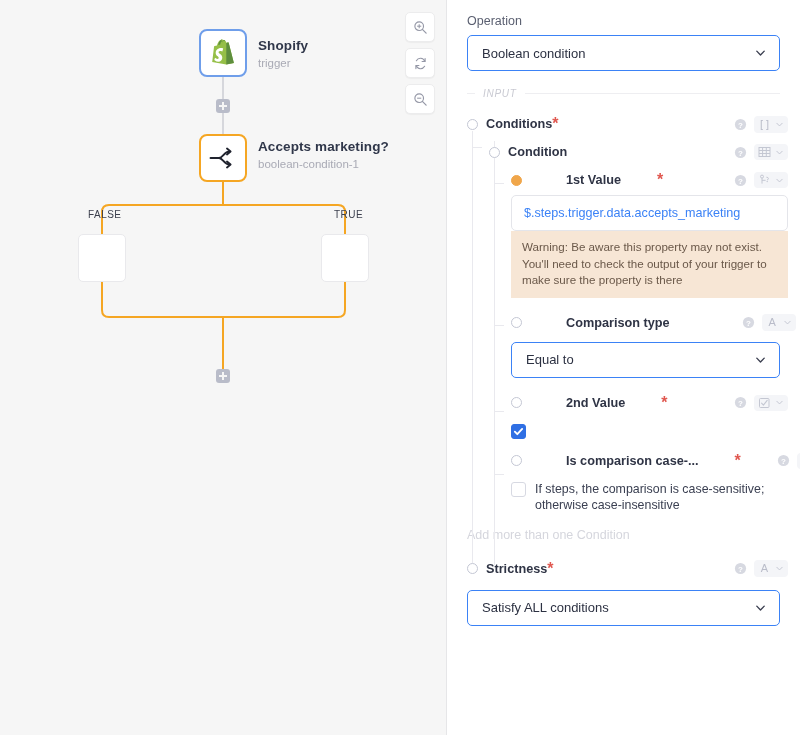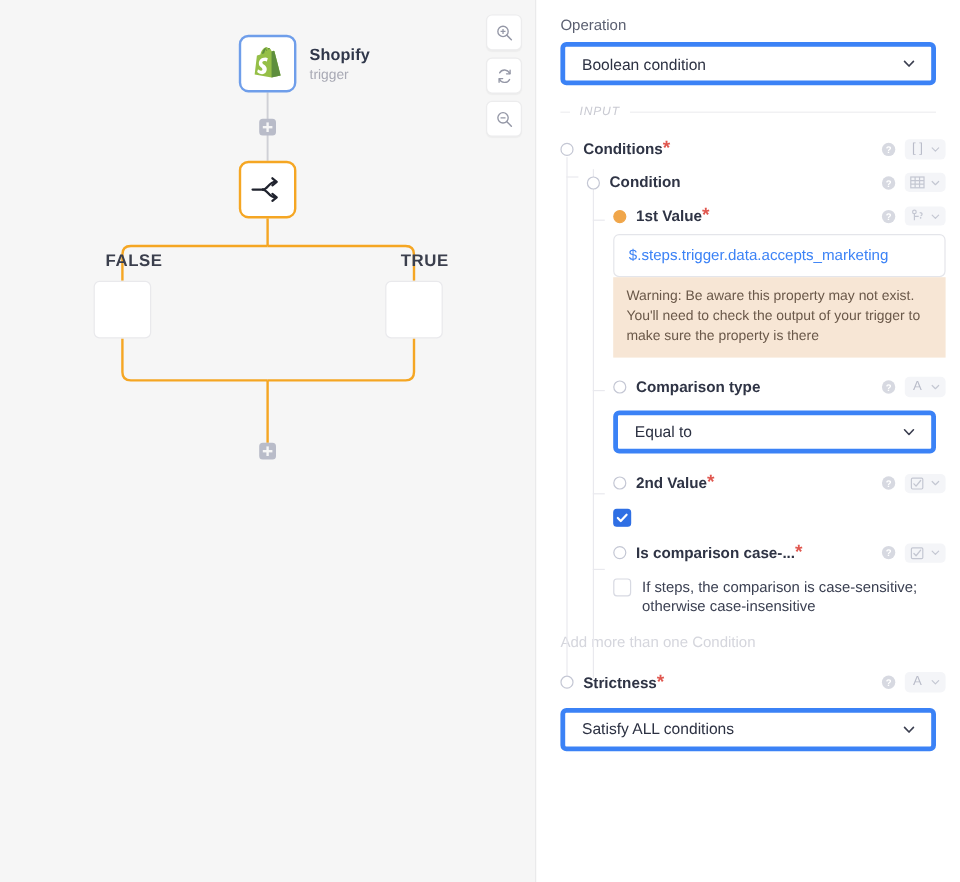--- a/index.html
+++ b/index.html
@@ -107,21 +107,21 @@
     background: #ffffff;
     border: 1px solid #e9e9ec;
     border-radius: 5px;
     z-index: 10;
   }
   .box-false { left: 78px; top: 234px; }
   .box-true  { left: 321px; top: 234px; }
 
   .branch-tag {
     position: absolute;
-    font-size: 14px; font-weight: bold; letter-spacing: .45px;
+    font-size: 10px; font-weight: normal; letter-spacing: .45px;
     color: #3b3f4d; z-index: 11;
   }
   .tag-false { left: 88px; top: 209px; }
   .tag-true  { left: 334px; top: 209px; }
 
   .edges { position: absolute; inset: 0; z-index: 2; }
 
   
   .panel {
     position: relative;
@@ -133,21 +133,21 @@
   }
 
   .field-label {
     font-size: 12.5px; color: #5a5f70;
     margin: 14px 0 7px 8px;
   }
 
   .select {
     position: relative;
     height: 36px;
-    border: 4px solid #3b82f6;
+    border: 1px solid #3b82f6;
     border-radius: 5px;
     background: #fff;
     display: flex; align-items: center;
     padding: 0 34px 0 14px;
     font-size: 13px; color: #2c3142;
     cursor: pointer;
     margin: 0 8px;
   }
   .select .chev {
     position: absolute; right: 12px; top: 50%;
@@ -213,21 +213,21 @@
   .type-chip .glyph {
     font-size: 11px; color: #b9bcc9; line-height: 13px;
     min-width: 13px; text-align: center;
     font-family: "Liberation Sans", sans-serif;
   }
   .type-chip svg { display: block; }
 
   
   .lvl1 { margin-left: 8px; }
   .lvl2 { margin-left: 30px; text-align: center; }
-  .lvl3 { margin-left: 52px; }
+  .lvl3 { margin-left: 52px; gap: 36px; }
 
   .guide {
     position: absolute;
     width: 1px;
     background: #e9e9ee;
   }
   .tick {
     position: absolute;
     height: 1px; width: 10px;
     background: #e9e9ee;
@@ -353,20 +353,24 @@
       <div class="plus-handle plus-1"></div>
 
       <div class="node cond">
         <svg width="30" height="24" viewBox="0 0 30 24">
           <path d="M2.5 12 L11 12" stroke="#20232e" stroke-width="1.9" stroke-linecap="round" fill="none"></path>
           <path d="M11 12 C15 12 16 5.5 21.5 5.5" stroke="#20232e" stroke-width="1.9" stroke-linecap="round" fill="none"></path>
           <path d="M11 12 C15 12 16 18.5 21.5 18.5" stroke="#20232e" stroke-width="1.9" stroke-linecap="round" fill="none"></path>
           <path d="M19 2.6 L22.6 5.5 L19 8.4" stroke="#20232e" stroke-width="1.9" stroke-linecap="round" stroke-linejoin="round" fill="none"></path>
           <path d="M19 15.6 L22.6 18.5 L19 21.4" stroke="#20232e" stroke-width="1.9" stroke-linecap="round" stroke-linejoin="round" fill="none"></path>
         </svg>
+      </div>
+      <div class="node-label lbl-cond">
+        <span class="t1">Accepts marketing?</span>
+        <span class="t2">boolean-condition-1</span>
       </div>
 
       <div class="branch-tag tag-false">FALSE</div>
       <div class="branch-tag tag-true">TRUE</div>
 
       <div class="branch-box box-false"></div>
       <div class="branch-box box-true"></div>
 
       <div class="plus-handle plus-2"></div>
     </div>

